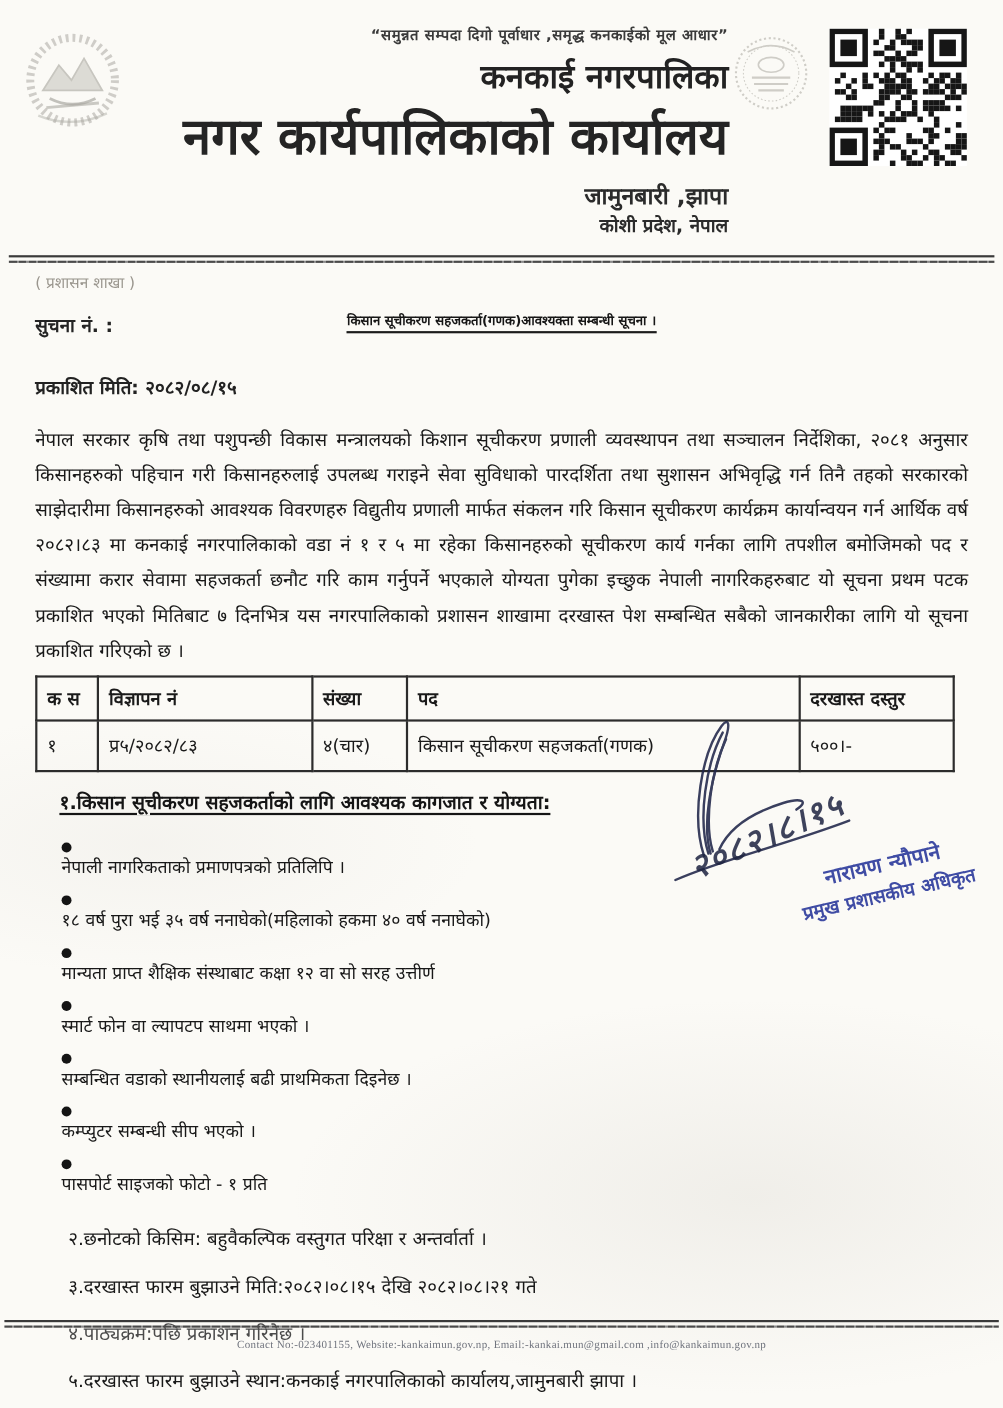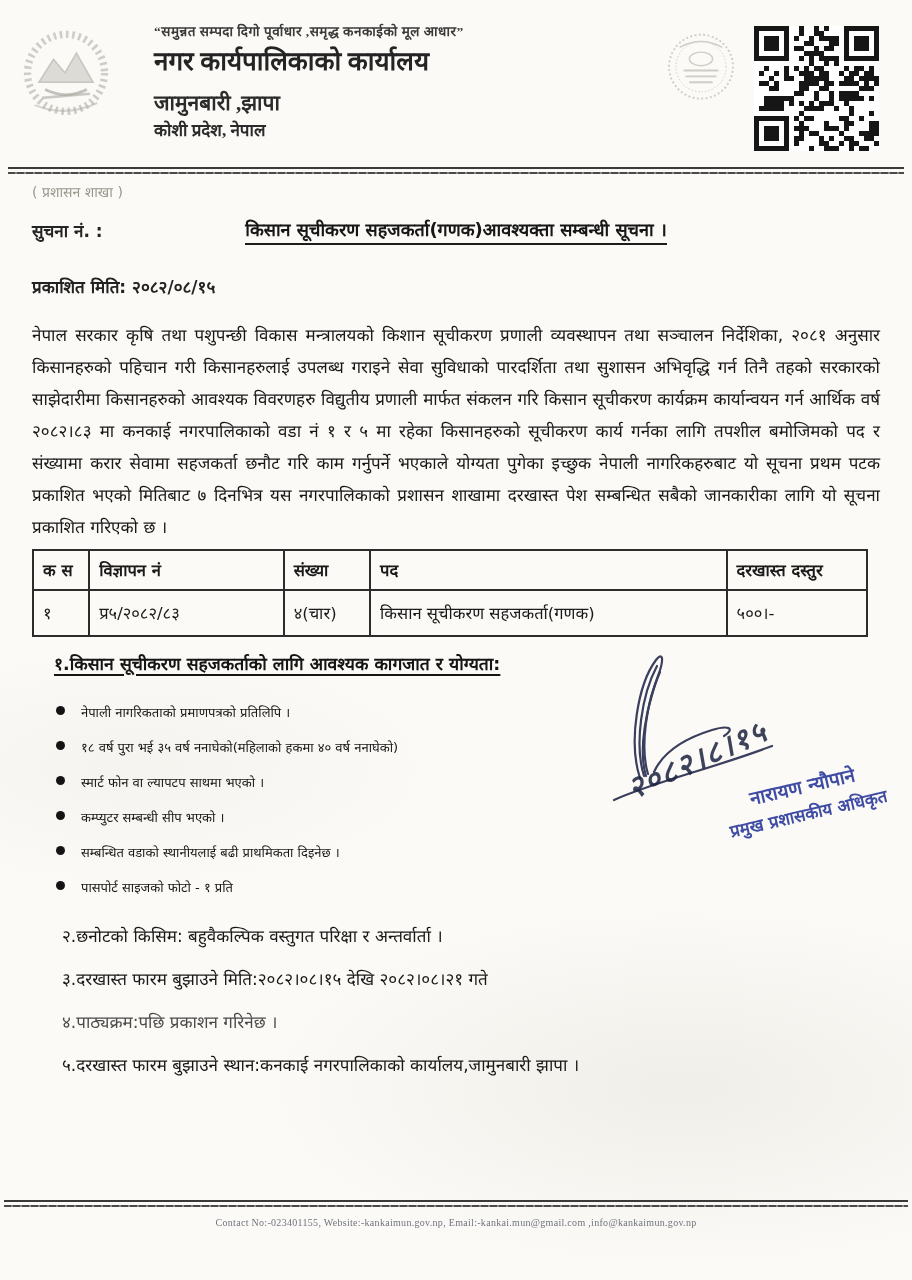--- a/index.html
+++ b/index.html
@@ -8,57 +8,57 @@
     background:
       radial-gradient(ellipse 700px 300px at 75% 85%, rgba(190,185,175,.18), transparent 60%),
       radial-gradient(ellipse 500px 200px at 15% 60%, rgba(200,196,188,.12), transparent 60%),
       #fbfaf6;
     font-family:"DejaVu Sans", sans-serif;
     color:#1e1e1e; overflow:hidden;
   }
   
   .header{display:flex;align-items:flex-start;padding-top:14px;}
   .emblem-box{width:140px;flex:0 0 140px;padding-left:14px;padding-top:10px;}
-  .header-center{flex:1;text-align:left;font-family:Liberation Serif, serif;}
+  .header-center{flex:1;text-align:right;}
   .slogan{font-size:13.5px;font-weight:bold;color:#3a3a3a;margin-top:8px;letter-spacing:.5px;}
   .muni-name{font-size:30px;font-weight:bold;color:#222;margin-top:8px;}
-  .office-name{font-size:26px;font-weight:bold;color:#242424;margin-top:2px;}
+  .office-name{font-size:46px;font-weight:bold;color:#242424;margin-top:2px;}
   .addr1{font-size:21px;font-weight:bold;color:#2b2b2b;margin-top:10px;}
   .addr2{font-size:17px;font-weight:bold;color:#2b2b2b;margin-top:2px;}
   .header-right{width:250px;flex:0 0 250px;display:flex;gap:14px;padding-top:12px;align-items:flex-start;}
   .seal-box{width:78px;height:92px;opacity:.45;}
   .qr-box{width:125px;height:125px;background:#fff;}
   
   .rule{margin:16px 8px 0 8px;height:5px;
     border-top:2px solid #3a3a3a;
     background:repeating-linear-gradient(90deg,#4a4a4a 0 7px,#8a8a8a 7px 9px);
     background-size:100% 2px;background-position:0 100%;background-repeat:no-repeat;}
   
   .content{padding:0 32px;}
   .ref-line{margin-top:18px;font-size:17px;font-weight:bold;color:#242424;}
   .dept-line{margin-top:8px;font-size:14px;color:#9a968e;}
   .notice-row{position:relative;margin-top:16px;height:30px;}
   .notice-no{position:absolute;left:0;top:2px;font-size:17px;font-weight:bold;color:#242424;}
-  .notice-title{position:absolute;left:0;right:0;text-align:center;font-size:18px;font-weight:bold;
+  .notice-title{position:absolute;left:0;right:0;text-align:center;font-size:12px;font-weight:bold;
     color:#161616;}
   .notice-title span{border-bottom:2.5px solid #1c1c1c;padding-bottom:3px;}
   .published{margin-top:28px;text-align:left;font-size:17px;font-weight:bold;color:#222;}
   .body-par{margin-top:22px;font-size:17px;line-height:1.88;text-align:justify;color:#181818;}
   
   .tapasil{margin-top:18px;font-size:17px;font-weight:bold;}
   table.spec{border-collapse:collapse;margin-top:5px;width:836px;}
   table.spec th, table.spec td{border:2px solid #2c2c2c;padding:4px 9px;font-size:16.5px;
     text-align:left;color:#1a1a1a;height:30px;vertical-align:middle;}
   table.spec th{font-weight:bold;}
   table.spec td{height:36px;}
   
   .req-heading{margin:14px 0 0 22px;font-size:17.5px;font-weight:bold;color:#151515;
     text-decoration:underline;text-underline-offset:4px;text-decoration-thickness:2px;}
   ul.req{list-style:none;margin:28px 0 0 24px;padding:0;max-width:640px;}
-  ul.req li{margin-bottom:17px;font-size:13px;color:#181818;display:flex;align-items:baseline;}
+  ul.req li{margin-bottom:17px;font-size:16px;color:#181818;display:flex;align-items:baseline;flex-direction:column;}
   ul.req li .dot{flex:0 0 9px;width:9px;height:9px;border-radius:50%;background:#141414;
     margin-right:16px;position:relative;top:-2px;}
   
   .items{margin-top:26px;max-width:640px;}
   .items .item{margin-bottom:15px;font-size:17px;color:#181818;padding-left:16px;text-indent:14px;line-height:1.65;}
   .items .item:nth-child(3){color:#4b4b4b;}
   
   .sig-overlay{position:absolute;top:650px;right:18px;width:330px;height:240px;pointer-events:none;}
   .sig-date{position:absolute;left:58px;top:88px;transform:rotate(-24deg);
     font-size:30px;color:#1d2340;font-style:italic;letter-spacing:2px;font-weight:bold;opacity:.85;}
@@ -84,20 +84,21 @@
           <circle cx="50" cy="47" r="37" stroke-width="7" stroke-dasharray="2.5 3.5" opacity="0.55"></circle>
           <path d="M24 56 L38 34 L49 47 L60 28 L76 56 Z" fill="#c9c7c0" stroke="#a5a39c" stroke-width="1.5" opacity="0.8"></path>
           <path d="M30 63 Q50 73 70 63" stroke-width="2.5" opacity="0.7"></path>
           <path d="M27 71 L73 67" stroke-width="2.5" opacity="0.6"></path>
           <path d="M20 78 Q50 90 80 76" stroke-width="2" opacity="0.45"></path>
         </g>
       </svg>
     </div>
     <div class="header-center">
       <div class="slogan">“समुन्नत सम्पदा दिगो पूर्वाधार ,समृद्ध कनकाईको मूल आधार”</div>
+      <div class="muni-name">कनकाई नगरपालिका</div>
       <div class="office-name">नगर कार्यपालिकाको कार्यालय</div>
       <div class="addr1">जामुनबारी ,झापा</div>
       <div class="addr2">कोशी प्रदेश, नेपाल</div>
     </div>
     <div class="header-right">
       <div class="seal-box">
         <svg viewBox="0 0 80 95" width="78" height="92">
           <g fill="none" stroke="#9a988f">
             <circle cx="40" cy="42" r="33" stroke-width="2" stroke-dasharray="2 2.5"></circle>
             <circle cx="40" cy="42" r="26" stroke-width="1" stroke-dasharray="1.5 2"></circle>
@@ -366,29 +367,33 @@
         <li>
           <span class="dot"></span>
           <span>नेपाली नागरिकताको प्रमाणपत्रको प्रतिलिपि ।</span>
         </li>
         <li>
           <span class="dot"></span>
           <span>१८ वर्ष पुरा भई ३५ वर्ष ननाघेको(महिलाको हकमा ४० वर्ष ननाघेको)</span>
         </li>
         <li>
           <span class="dot"></span>
+          <span>मान्यता प्राप्त शैक्षिक संस्थाबाट कक्षा १२ वा सो सरह उत्तीर्ण</span>
+        </li>
+        <li>
+          <span class="dot"></span>
           <span>स्मार्ट फोन वा ल्यापटप साथमा भएको ।</span>
         </li>
         <li>
           <span class="dot"></span>
+          <span>सम्बन्धित वडाको  स्थानीयलाई  बढी प्राथमिकता दिइनेछ ।</span>
+        </li>
+        <li>
+          <span class="dot"></span>
           <span>कम्प्युटर सम्बन्धी सीप भएको ।</span>
-        </li>
-        <li>
-          <span class="dot"></span>
-          <span>सम्बन्धित वडाको  स्थानीयलाई  बढी प्राथमिकता दिइनेछ ।</span>
         </li>
         <li>
           <span class="dot"></span>
           <span>पासपोर्ट साइजको फोटो - १ प्रति</span>
         </li>
       </ul>
 
     <div class="items" id="items-list">
         <div class="item">२.छनोटको किसिम: बहुवैकल्पिक वस्तुगत परिक्षा र अन्तर्वार्ता ।</div>
         <div class="item">३.दरखास्त फारम बुझाउने मिति:२०८२।०८।१५  देखि २०८२।०८।२१  गते</div>

